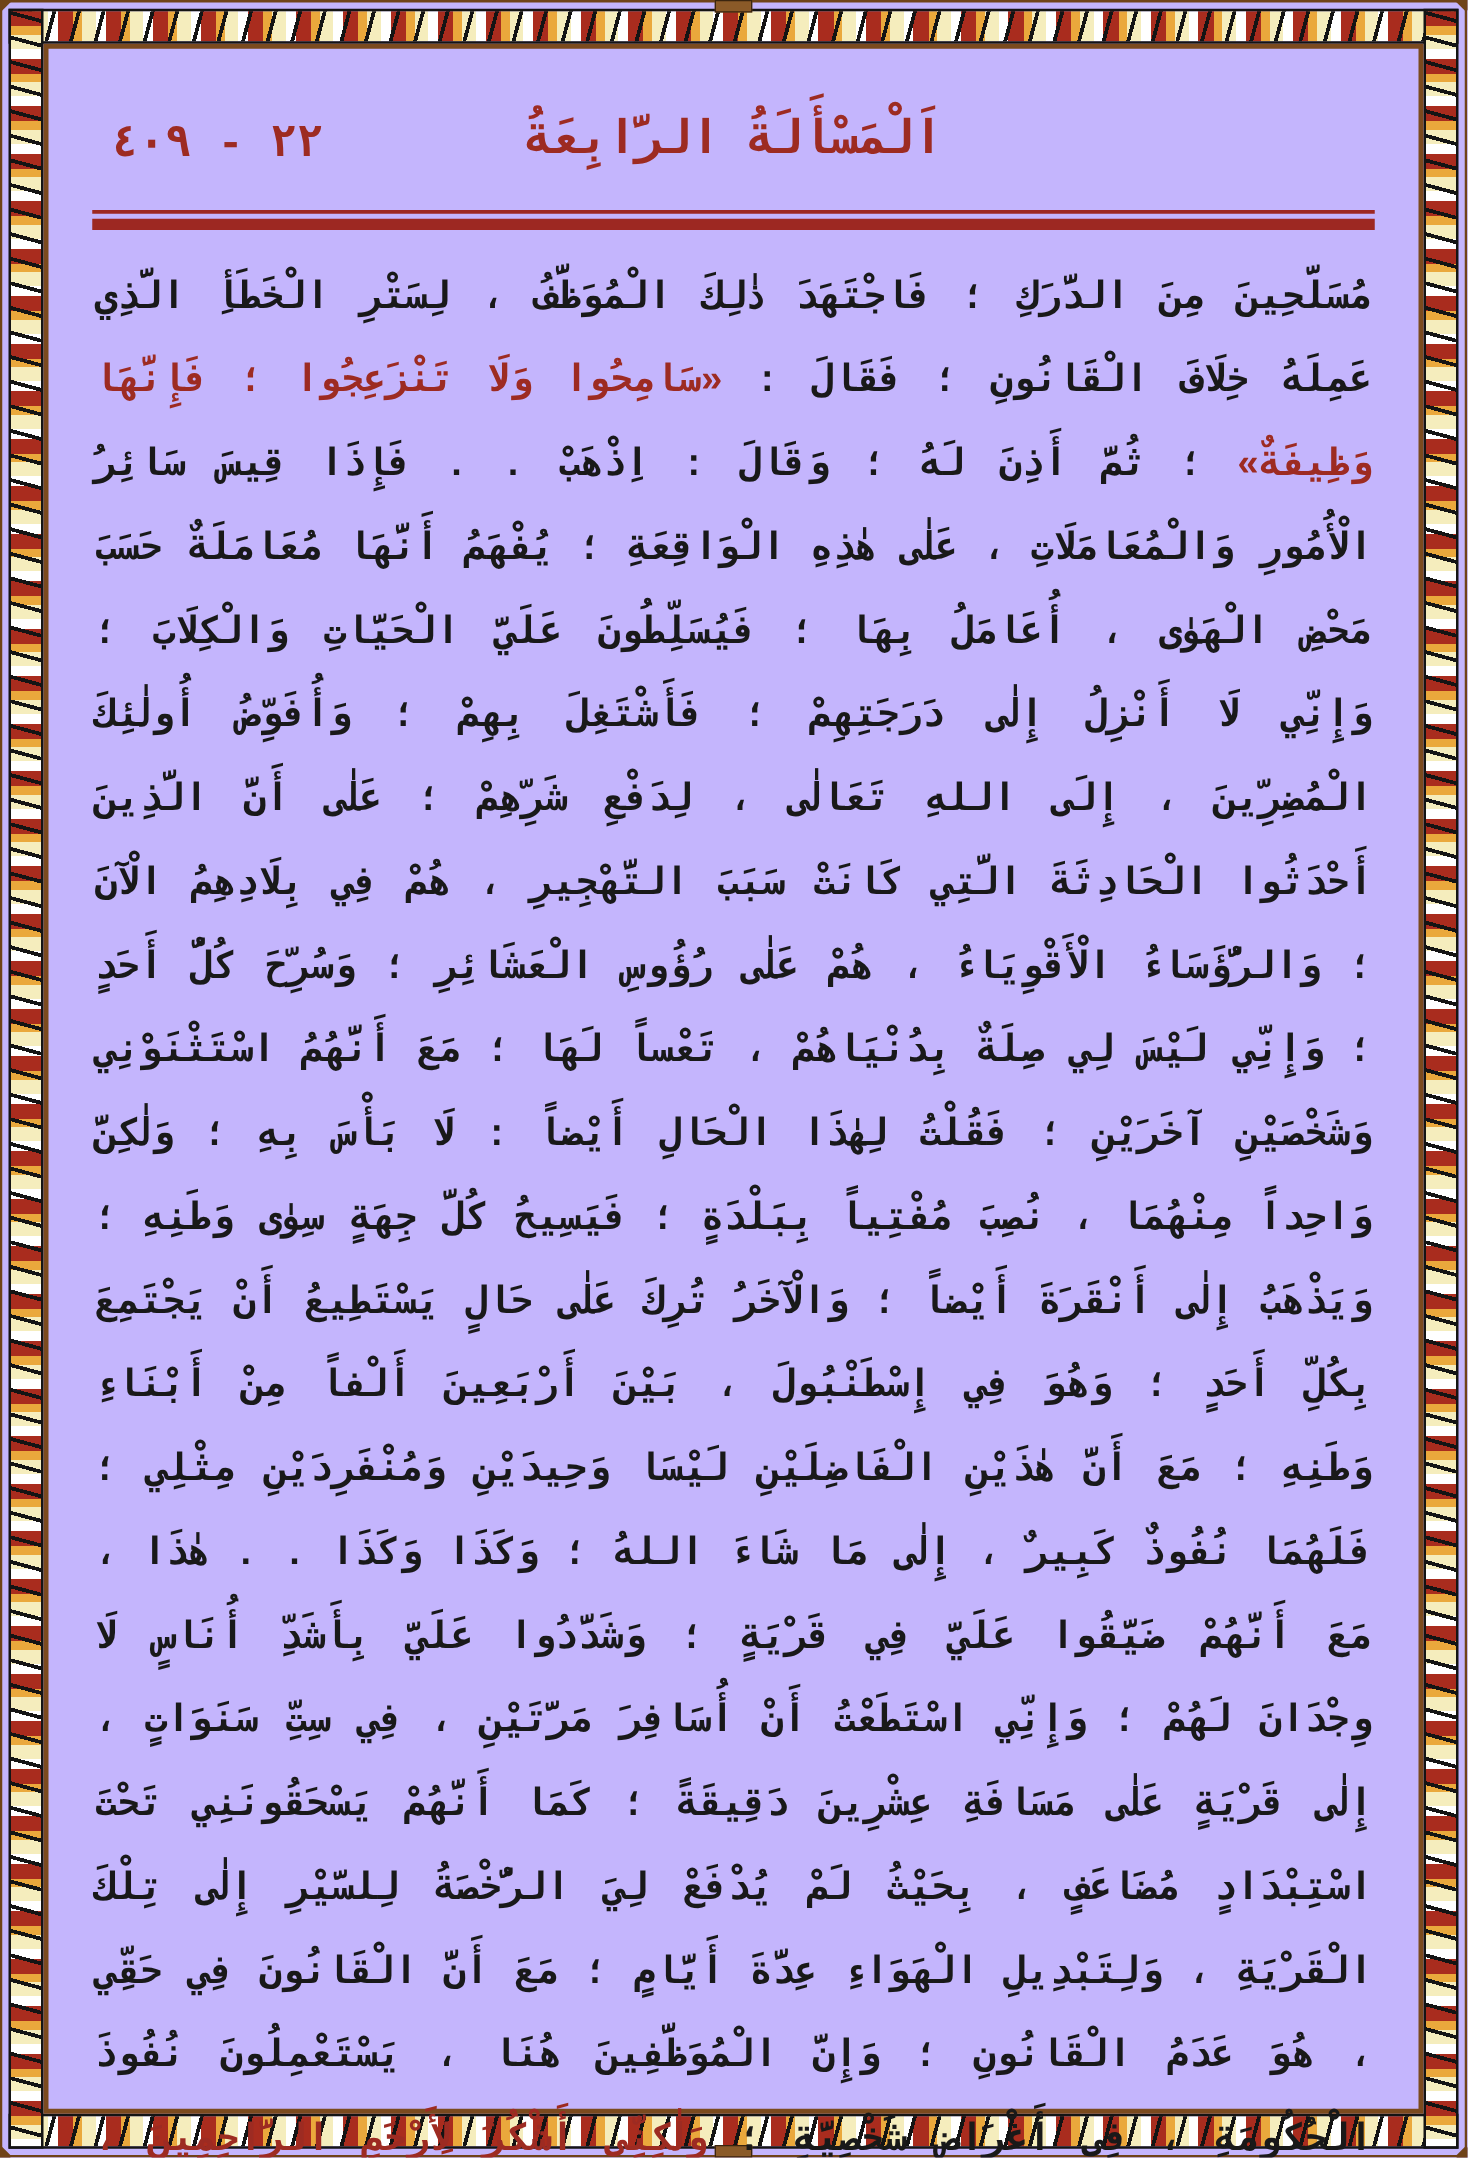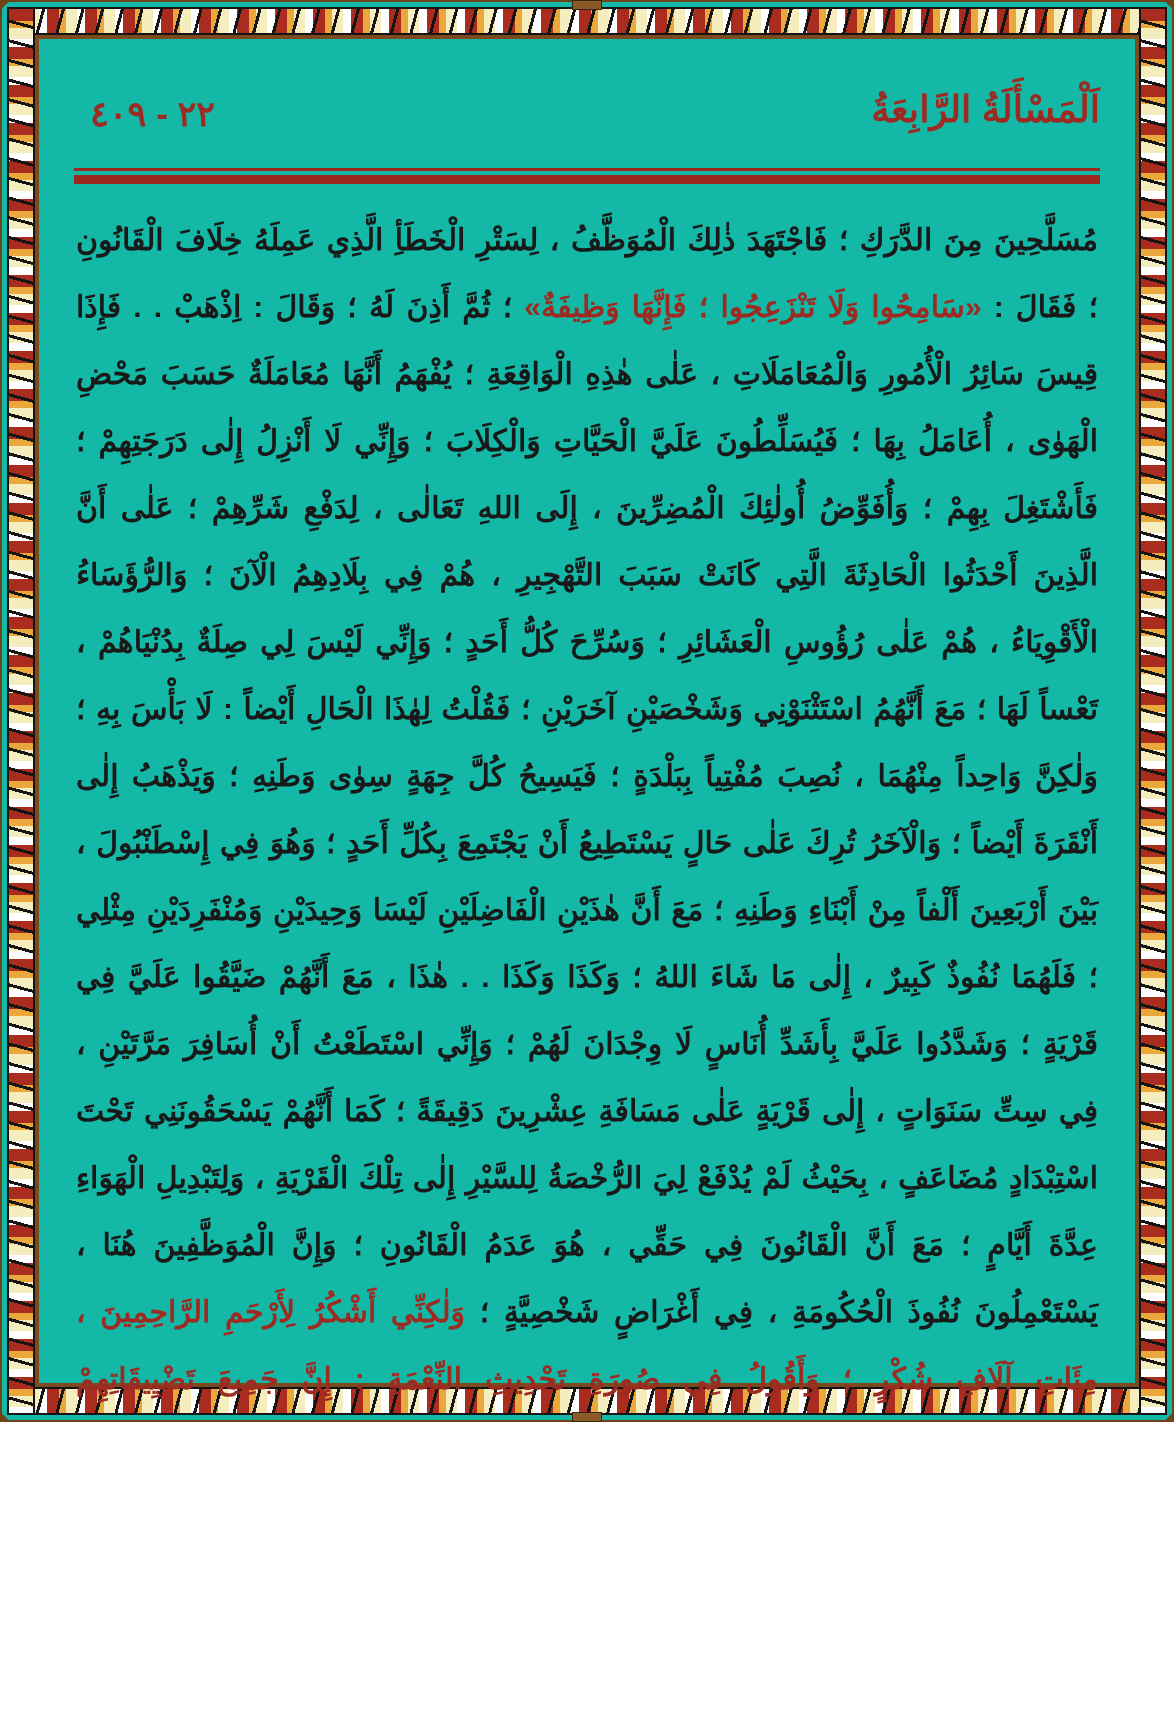--- a/index.html
+++ b/index.html
@@ -1,22 +1,22 @@
 <!DOCTYPE html>
 <html lang="ar" dir="rtl"><head>
 <meta charset="utf-8">
 <style>
   html, body { margin: 0; padding: 0; }
   .page {
     position: relative;
     width: 1174px;
-    height: 1422px;
-    background: #14b8a6;
+    height: 1726px;
+    background: #c4b5fd;
     overflow: hidden;
-    font-family: Liberation Sans, sans-serif;
+    font-family: Liberation Mono, monospace;
   }
 
   
   .frame-outer-line {
     position: absolute; inset: 0;
     border: 2px solid #6f4318;
     pointer-events: none;
   }
   .chain {
     position: absolute;
@@ -62,21 +62,21 @@
   
   .content {
     position: absolute;
     top: 40px; left: 40px; right: 40px; bottom: 40px;
     padding: 28px 34px 0 34px;
     direction: rtl;
   }
   .header { position: relative; height: 88px; }
   .page-title {
     margin: 0; padding-top: 20px;
-    text-align: right;
+    text-align: center;
     font-size: 37px; font-weight: bold;
     color: #9d2b22;
   }
   .page-number {
     position: absolute; top: 26px; left: 16px;
     font-size: 35px; font-weight: bold;
     color: #9d2b22;
     direction: rtl;
   }
   .divider { margin-top: 12px; }

